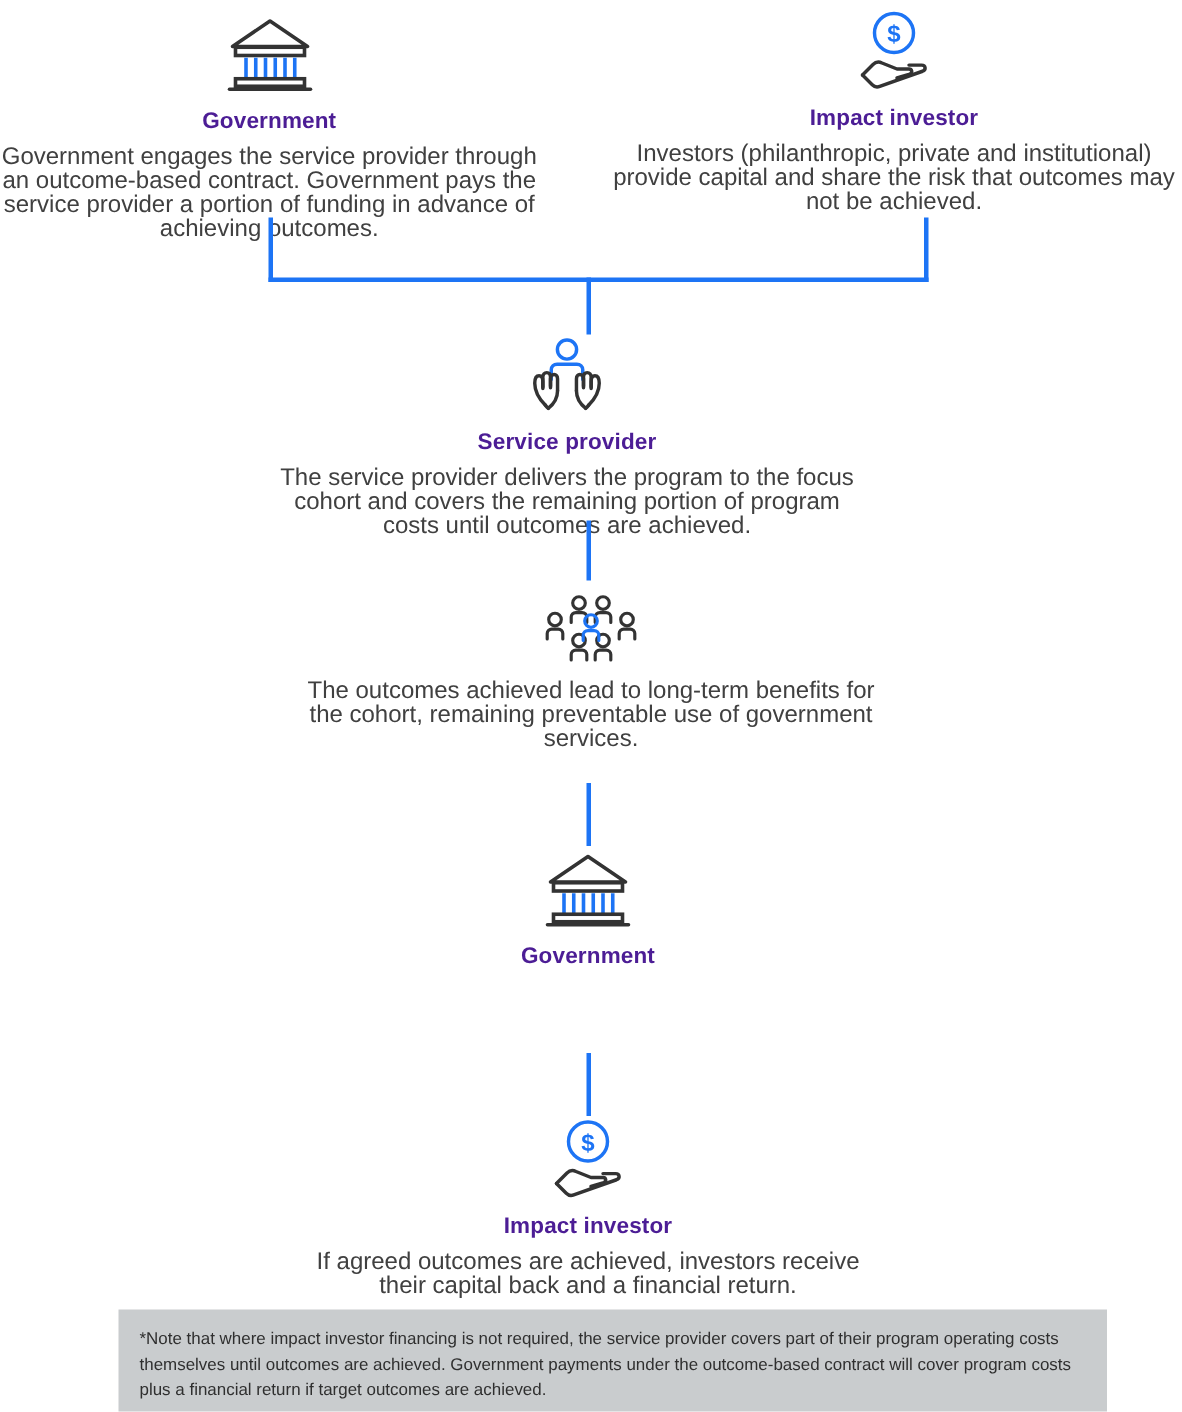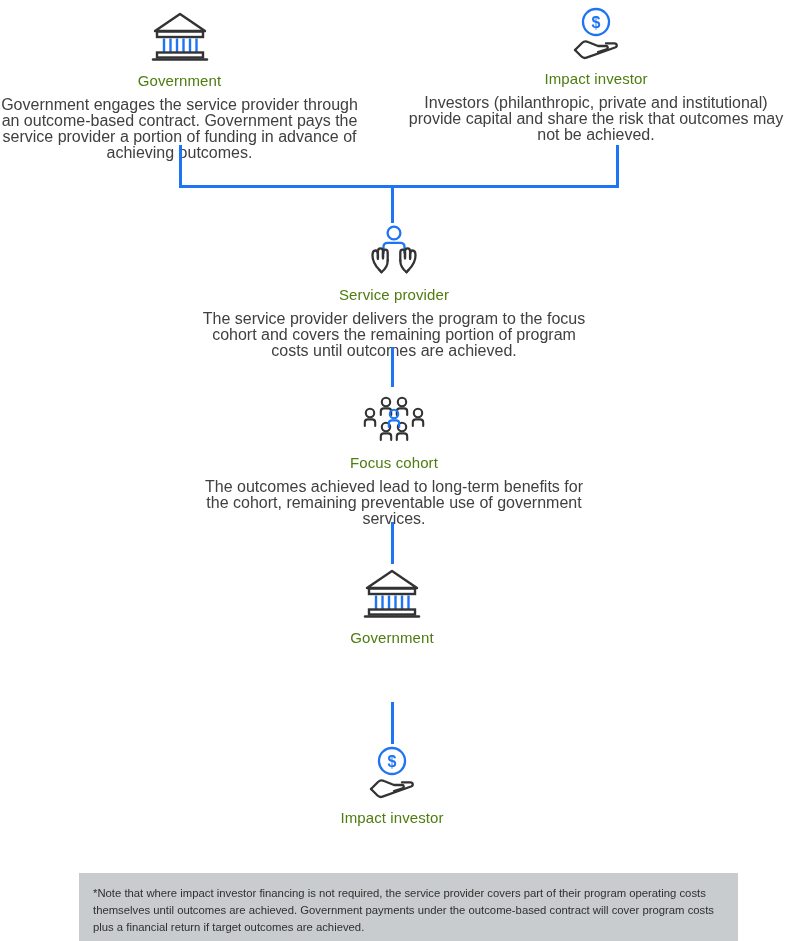--- a/index.html
+++ b/index.html
@@ -28,22 +28,22 @@
     position: absolute;
     text-align: center;
   }
   .node .icon-wrap {
     display: flex;
     align-items: flex-end;
     justify-content: center;
     height: 56px;
   }
   .node .node-title {
-    color: #4d7c0f;
-    font-weight: normal;
+    color: #4c1d95;
+    font-weight: bold;
     font-size: 15px;
     line-height: 18px;
     margin-top: 8px;
     letter-spacing: .1px;
   }
   .node .node-desc {
     font-size: 16px;
     line-height: 16px;
     color: #404040;
     margin-top: 7px;
@@ -54,21 +54,21 @@
     left: 0px;
     top: 8px;
     width: 359px;
   }
   #node-impact-investor-top {
     left: 404px;
     top: 6px;
     width: 384px;
   }
   #node-service-provider {
-    left: 197px;
+    left: 181px;
     top: 222px;
     width: 394px;
   }
   #node-focus-cohort {
     left: 197px;
     top: 390px;
     width: 394px;
   }
   #node-government-bottom {
     left: 195px;
@@ -225,21 +225,20 @@
           <circle cx="42" cy="33" r="4.2"></circle>
           <path d="M36.8 46 L36.8 42.4 C36.8 40.6 38.1 39.4 39.9 39.4 L44.1 39.4 C45.9 39.4 47.2 40.6 47.2 42.4 L47.2 46"></path>
         </g>
 
         <g fill="none" stroke="#1d74f5" stroke-width="2.1" stroke-linecap="round" stroke-linejoin="round">
           <circle cx="34" cy="20" r="4.2"></circle>
           <path d="M28.8 33 L28.8 29.4 C28.8 27.6 30.1 26.4 31.9 26.4 L36.1 26.4 C37.9 26.4 39.2 27.6 39.2 29.4 L39.2 33"></path>
         </g>
       </svg>
     </div>
-    <div class="node-title">Focus cohort</div>
     <div class="node-desc">The outcomes achieved lead to long-term benefits for the cohort, remaining preventable use of government services.</div>
   </div>
 
   <div class="connector vline" id="conn-cohort-to-gov"></div>
 
   <div class="node" id="node-government-bottom">
     <div class="icon-wrap">
       <svg width="62" height="54" viewBox="0 0 62 54" aria-hidden="true">
         <path d="M31 4 L56 21 L6 21 Z" fill="none" stroke="#333333" stroke-width="2.4" stroke-linejoin="round"></path>
         <rect x="8" y="21.5" width="46" height="5.5" fill="none" stroke="#333333" stroke-width="2.4"></rect>
@@ -261,17 +260,18 @@
   <div class="node" id="node-impact-investor-bottom">
     <div class="icon-wrap">
       <svg width="62" height="56" viewBox="0 0 62 56" aria-hidden="true">
         <circle cx="31" cy="16" r="13" fill="none" stroke="#1d74f5" stroke-width="2.3"></circle>
         <text x="31" y="22.2" text-anchor="middle" font-family="'Liberation Sans', sans-serif" font-size="16" font-weight="bold" fill="#1d74f5">$</text>
         <path d="M10 44 L17 37 C19 35 21 35 23 36 L33 40 L41 40 C43 40 43.6 42.5 41.5 43.4 L33 46" fill="none" stroke="#333333" stroke-width="2.3" stroke-linejoin="round" stroke-linecap="round"></path>
         <path d="M10 44 L16.5 50.5 C18 52 19.5 52.4 21.5 51.6 L50 41.5 C52.6 40.5 52.2 37.4 49.4 37.4 L41 37.4" fill="none" stroke="#333333" stroke-width="2.3" stroke-linejoin="round" stroke-linecap="round"></path>
       </svg>
     </div>
     <div class="node-title">Impact investor</div>
+    <div class="node-desc">If agreed outcomes are achieved, investors receive their capital back and a financial return.</div>
   </div>
 
   <div id="footnote">*Note that where impact investor financing is not required, the service provider covers part of their program operating costs themselves until outcomes are achieved. Government payments under the outcome-based contract will cover program costs plus a financial return if target outcomes are achieved.</div>
 
 </div>
 
 </body></html>

